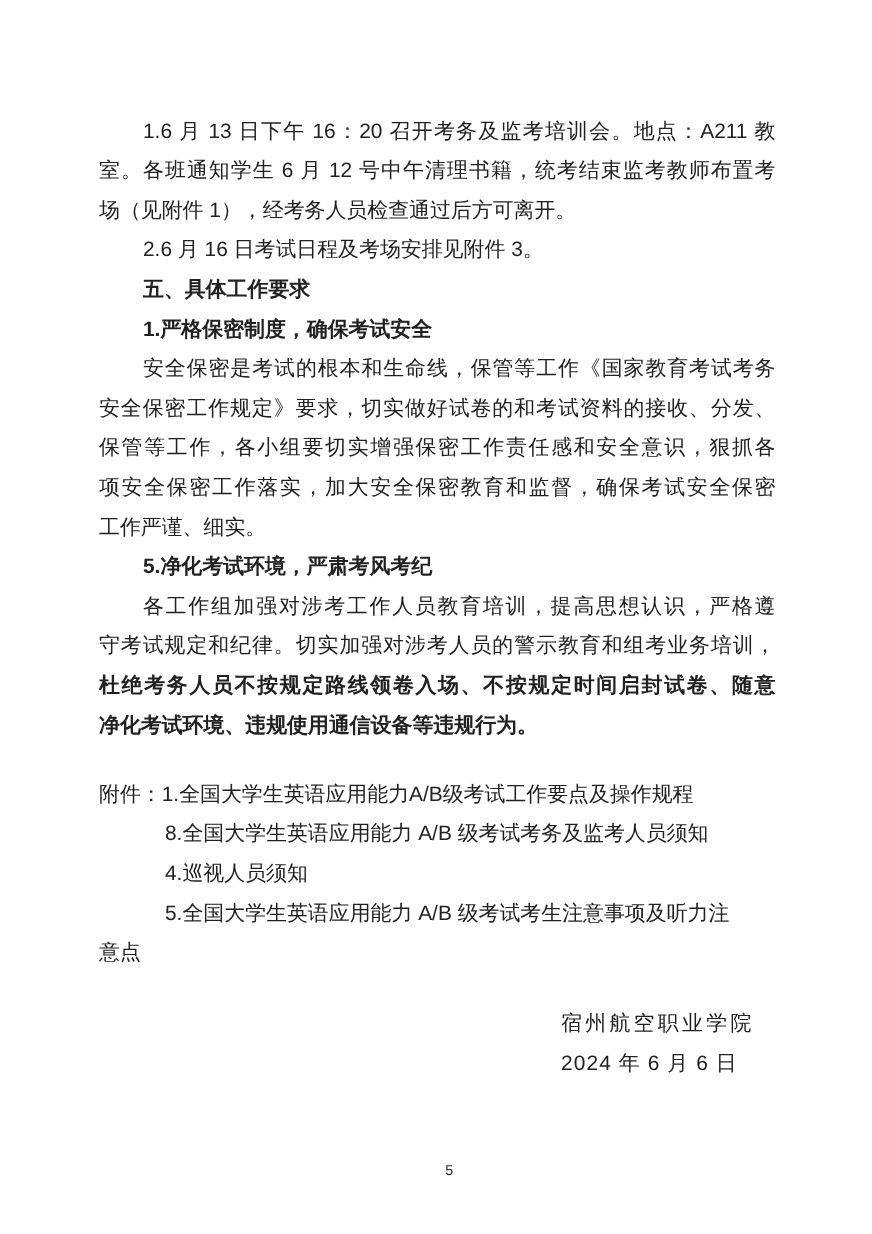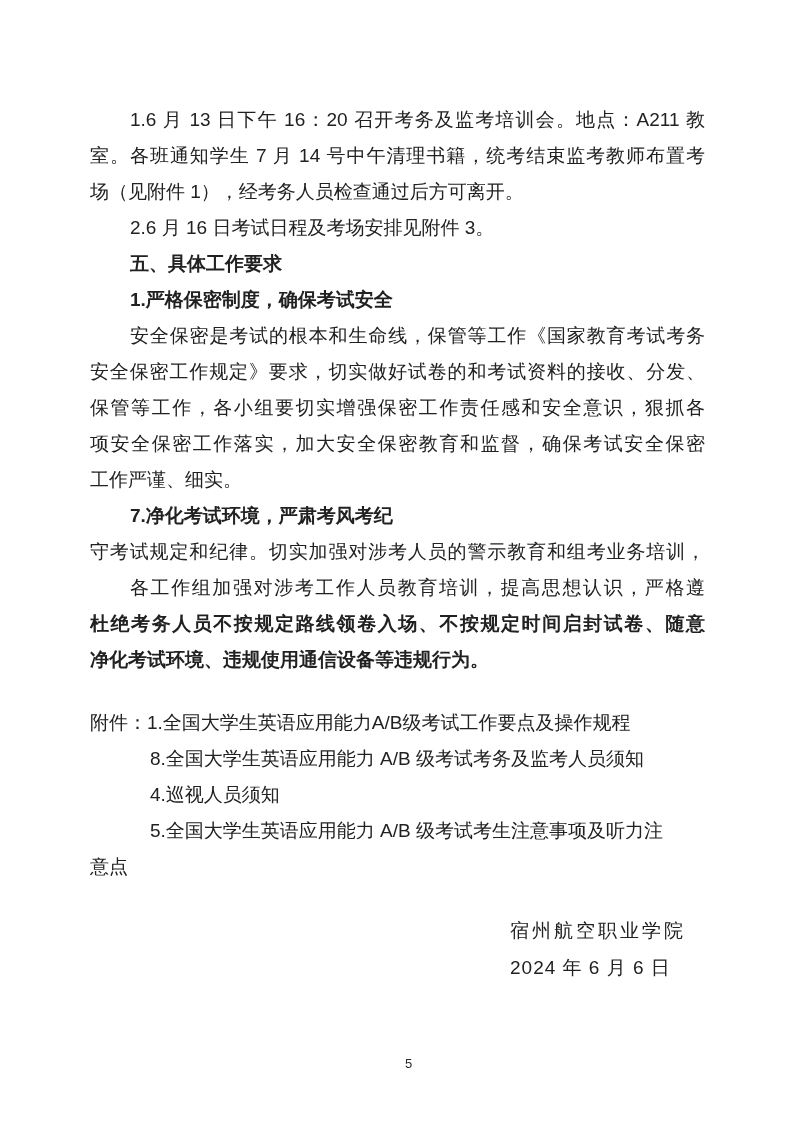--- a/index.html
+++ b/index.html
@@ -54,33 +54,33 @@
     color: #2b2b2b;
   }
 </style>
 </head>
 <body>
 
 <div class="page">
   <div class="content">
 
     <div class="line indent fill">1.6 月 13 日下午 16：20 召开考务及监考培训会。地点：A211 教</div>
-    <div class="line fill">室。各班通知学生 7 月 14 号中午清理书籍，统考结束监考教师布置考</div>
+    <div class="line fill">室。各班通知学生 6 月 12 号中午清理书籍，统考结束监考教师布置考</div>
     <div class="line">场（见附件 1），经考务人员检查通过后方可离开。</div>
     <div class="line indent">2.6 月 16 日考试日程及考场安排见附件 3。</div>
     <div class="line indent bold">五、具体工作要求</div>
     <div class="line indent bold">1.严格保密制度，确保考试安全</div>
     <div class="line indent fill">安全保密是考试的根本和生命线，保管等工作《国家教育考试考务</div>
     <div class="line fill">安全保密工作规定》要求，切实做好试卷的和考试资料的接收、分发、</div>
     <div class="line fill">保管等工作，各小组要切实增强保密工作责任感和安全意识，狠抓各</div>
     <div class="line fill">项安全保密工作落实，加大安全保密教育和监督，确保考试安全保密</div>
     <div class="line">工作严谨、细实。</div>
-    <div class="line indent bold">7.净化考试环境，严肃考风考纪</div>
+    <div class="line indent bold">5.净化考试环境，严肃考风考纪</div>
+    <div class="line indent fill">各工作组加强对涉考工作人员教育培训，提高思想认识，严格遵</div>
     <div class="line fill">守考试规定和纪律。切实加强对涉考人员的警示教育和组考业务培训，</div>
-    <div class="line indent fill">各工作组加强对涉考工作人员教育培训，提高思想认识，严格遵</div>
     <div class="line bold fill">杜绝考务人员不按规定路线领卷入场、不按规定时间启封试卷、随意</div>
     <div class="line bold">净化考试环境、违规使用通信设备等违规行为。</div>
 
     <div class="spacer"></div>
 
     <div class="attachments">
       <div class="line"><span>附件：</span><span>1.全国大学生英语应用能力A/B级考试工作要点及操作规程</span></div>
       <div class="line att-item">8.全国大学生英语应用能力 A/B 级考试考务及监考人员须知</div>
       <div class="line att-item">4.巡视人员须知</div>
       <div class="line att-item">5.全国大学生英语应用能力 A/B 级考试考生注意事项及听力注</div>

